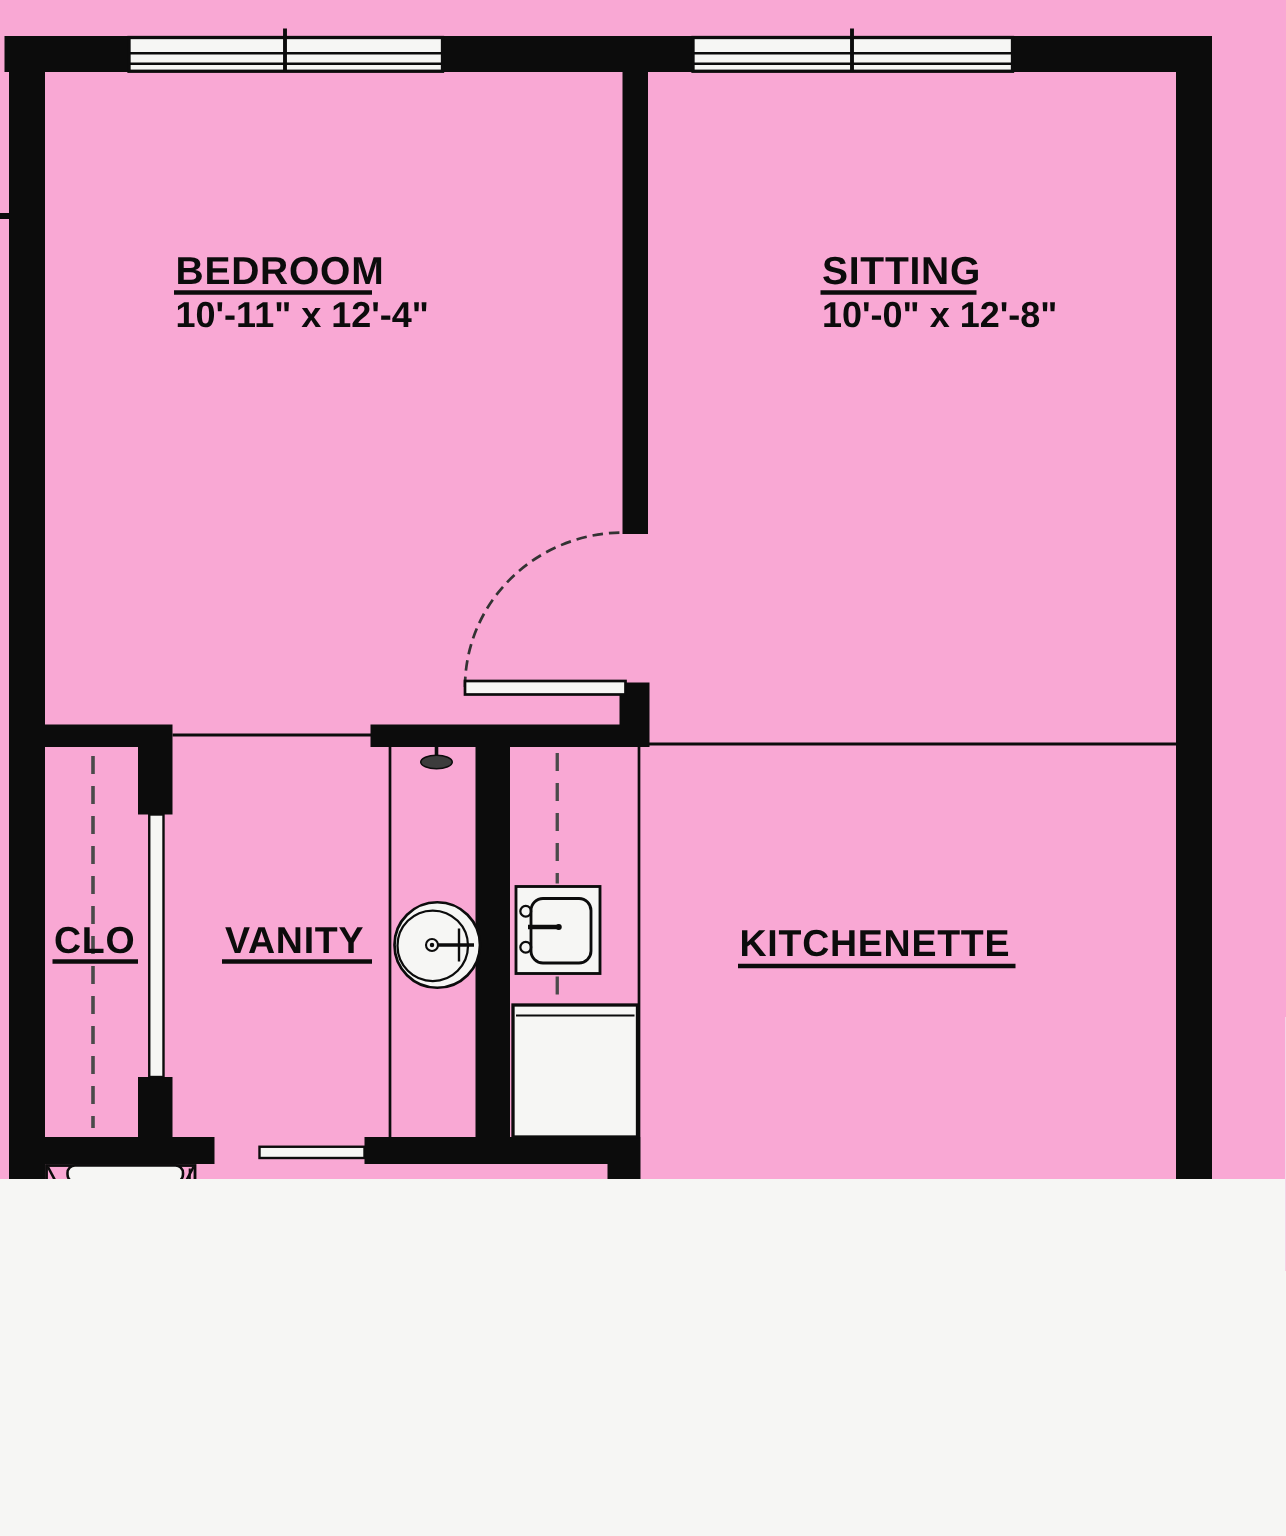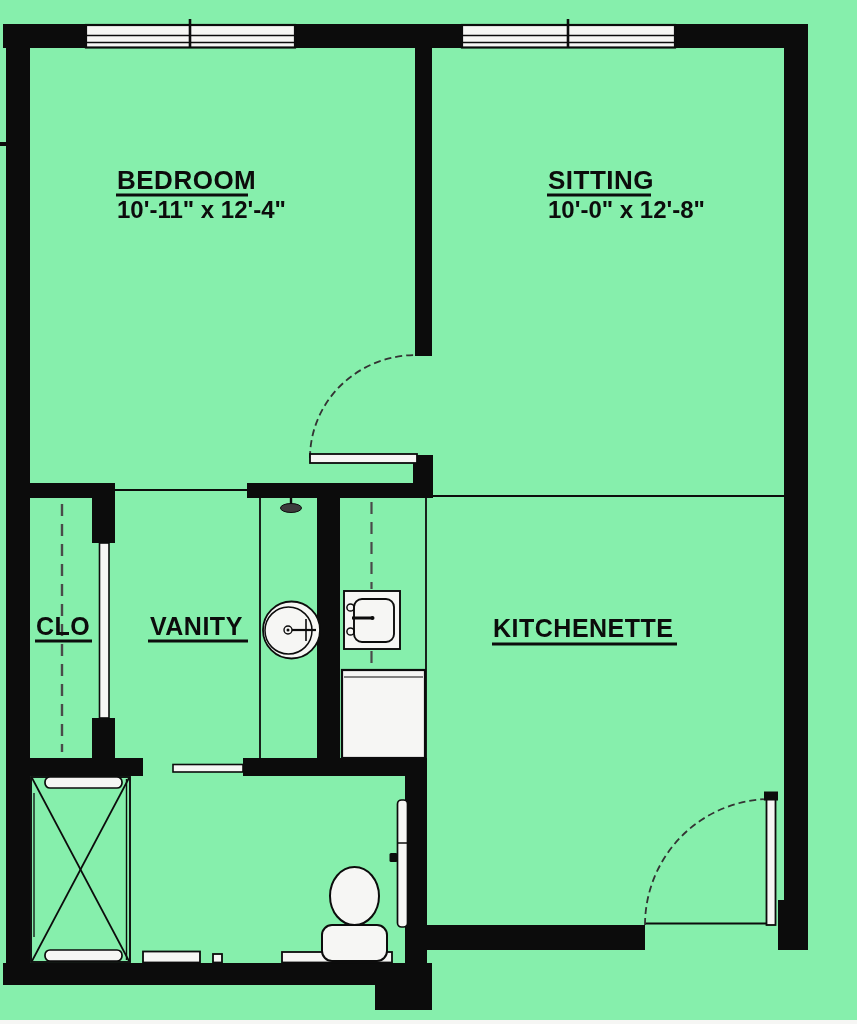--- a/index.html
+++ b/index.html
@@ -1,16 +1,16 @@
 <!DOCTYPE html>
 <html><head>
 <meta charset="utf-8">
 <style>
   html,body{margin:0;padding:0;background:#f6f6f4;}
-  .canvas{position:relative;width:857px;height:1020px;background:#86efac;overflow:hidden;}
+  .canvas{position:relative;width:857px;height:786px;background:#f9a8d4;overflow:hidden;}
   svg{display:block;}
   .room-label{font-family:"Liberation Sans", sans-serif;font-weight:bold;font-size:26px;letter-spacing:.5px;fill:#0c0c0c;}
   .room-dim{font-family:"Liberation Sans", sans-serif;font-weight:bold;font-size:24px;letter-spacing:0;fill:#0c0c0c;}
   .room-label-sm{font-family:"Liberation Sans", sans-serif;font-weight:bold;font-size:25px;letter-spacing:.5px;fill:#0c0c0c;}
   .wall{fill:#0c0c0c;stroke:none;}
   .thin{stroke:#0c0c0c;fill:none;}
   .fix{stroke:#0c0c0c;fill:#f6f6f4;}
   .fixn{stroke:#0c0c0c;fill:none;}
   .dash{stroke:#4a4a4a;fill:none;stroke-dasharray:12 8;}
   .arc{stroke:#333;fill:none;stroke-dasharray:7 4;}

